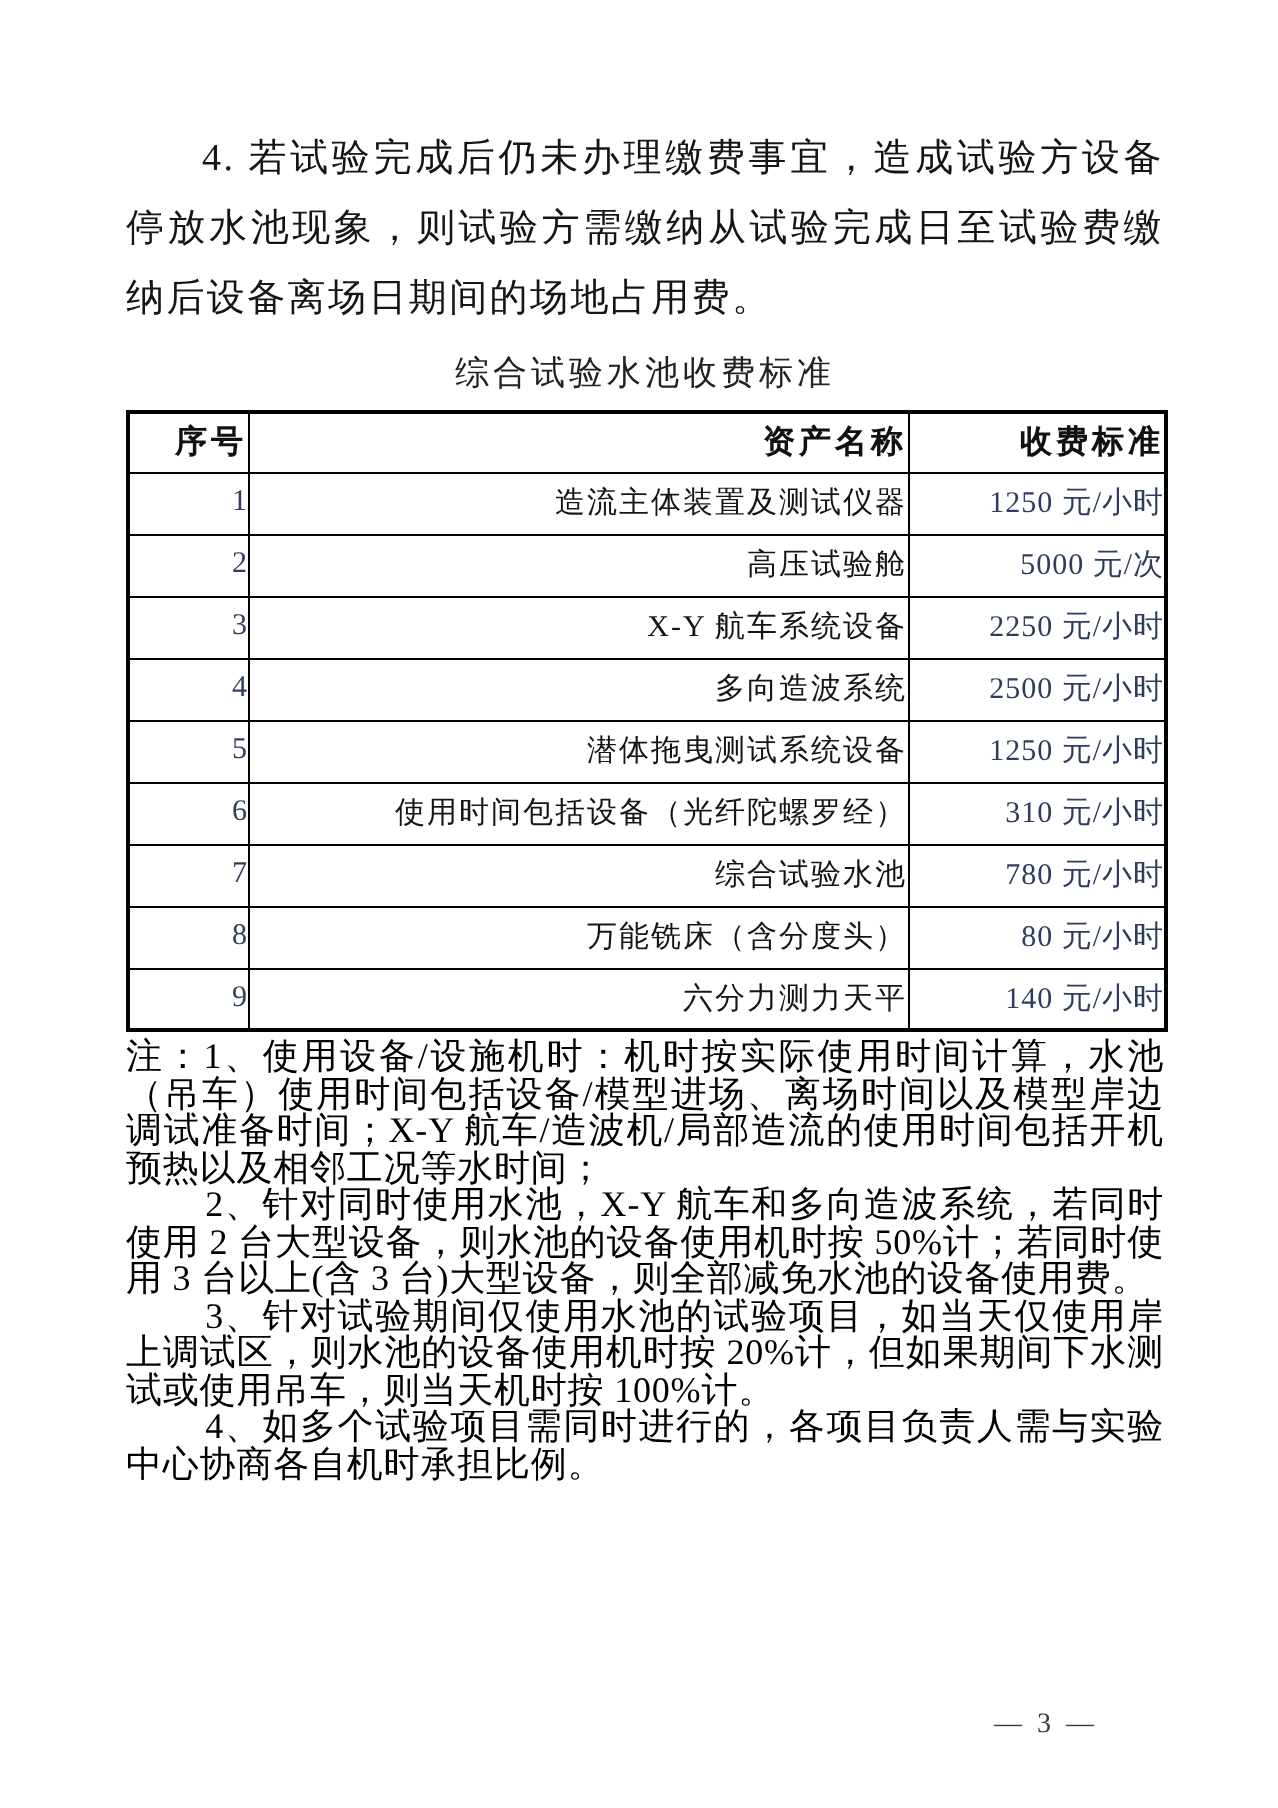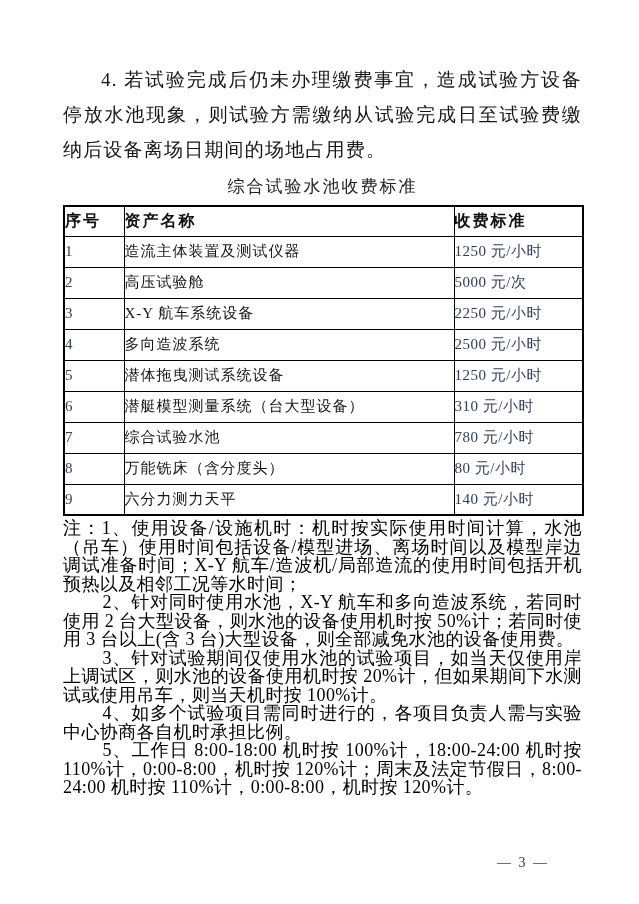--- a/index.html
+++ b/index.html
@@ -39,21 +39,21 @@
   table.fee-table {
     margin-top: 7px;
     width: 519px;
     border-collapse: collapse;
     border: 2px solid #000000;
     table-layout: fixed;
   }
   table.fee-table td, table.fee-table th {
     border: 1px solid #000000;
     height: 31px;
-    text-align: left;
+    text-align: right;
     vertical-align: middle;
     overflow: hidden;
     white-space: nowrap;
   }
   table.fee-table th {
     font-size: 16px;
     font-weight: bold;
     letter-spacing: 2px;
     color: #111111;
     height: 30px;
@@ -124,21 +124,21 @@
             <td class="col-name">多向造波系统</td>
             <td class="col-fee">2500 元/小时</td>
           </tr>
           <tr>
             <td class="col-index">5</td>
             <td class="col-name">潜体拖曳测试系统设备</td>
             <td class="col-fee">1250 元/小时</td>
           </tr>
           <tr>
             <td class="col-index">6</td>
-            <td class="col-name">潜艇模型测量系统（台大型设备）</td>
+            <td class="col-name">使用时间包括设备（光纤陀螺罗经）</td>
             <td class="col-fee">310 元/小时</td>
           </tr>
           <tr>
             <td class="col-index">7</td>
             <td class="col-name">综合试验水池</td>
             <td class="col-fee">780 元/小时</td>
           </tr>
           <tr>
             <td class="col-index">8</td>
             <td class="col-name">万能铣床（含分度头）</td>
@@ -150,19 +150,18 @@
             <td class="col-fee">140 元/小时</td>
           </tr>
         </tbody>
     </table>
 
     <div class="notes">
         <p>注：1、使用设备/设施机时：机时按实际使用时间计算，水池（吊车）使用时间包括设备/模型进场、离场时间以及模型岸边调试准备时间；X-Y 航车/造波机/局部造流的使用时间包括开机预热以及相邻工况等水时间；</p>
         <p class="indent">2、针对同时使用水池，X-Y 航车和多向造波系统，若同时使用 2 台大型设备，则水池的设备使用机时按 50%计；若同时使用 3 台以上(含 3 台)大型设备，则全部减免水池的设备使用费。</p>
         <p class="indent">3、针对试验期间仅使用水池的试验项目，如当天仅使用岸上调试区，则水池的设备使用机时按 20%计，但如果期间下水测试或使用吊车，则当天机时按 100%计。</p>
         <p class="indent">4、如多个试验项目需同时进行的，各项目负责人需与实验中心协商各自机时承担比例。</p>
-        <p class="indent">5、工作日 8:00-18:00 机时按 100%计，18:00-24:00 机时按 110%计，0:00-8:00，机时按 120%计；周末及法定节假日，8:00-24:00 机时按 110%计，0:00-8:00，机时按 120%计。</p>
       </div>
 
   </div>
 
   <div class="page-number">— 3 —</div>
 </div>
 
 </body></html>

